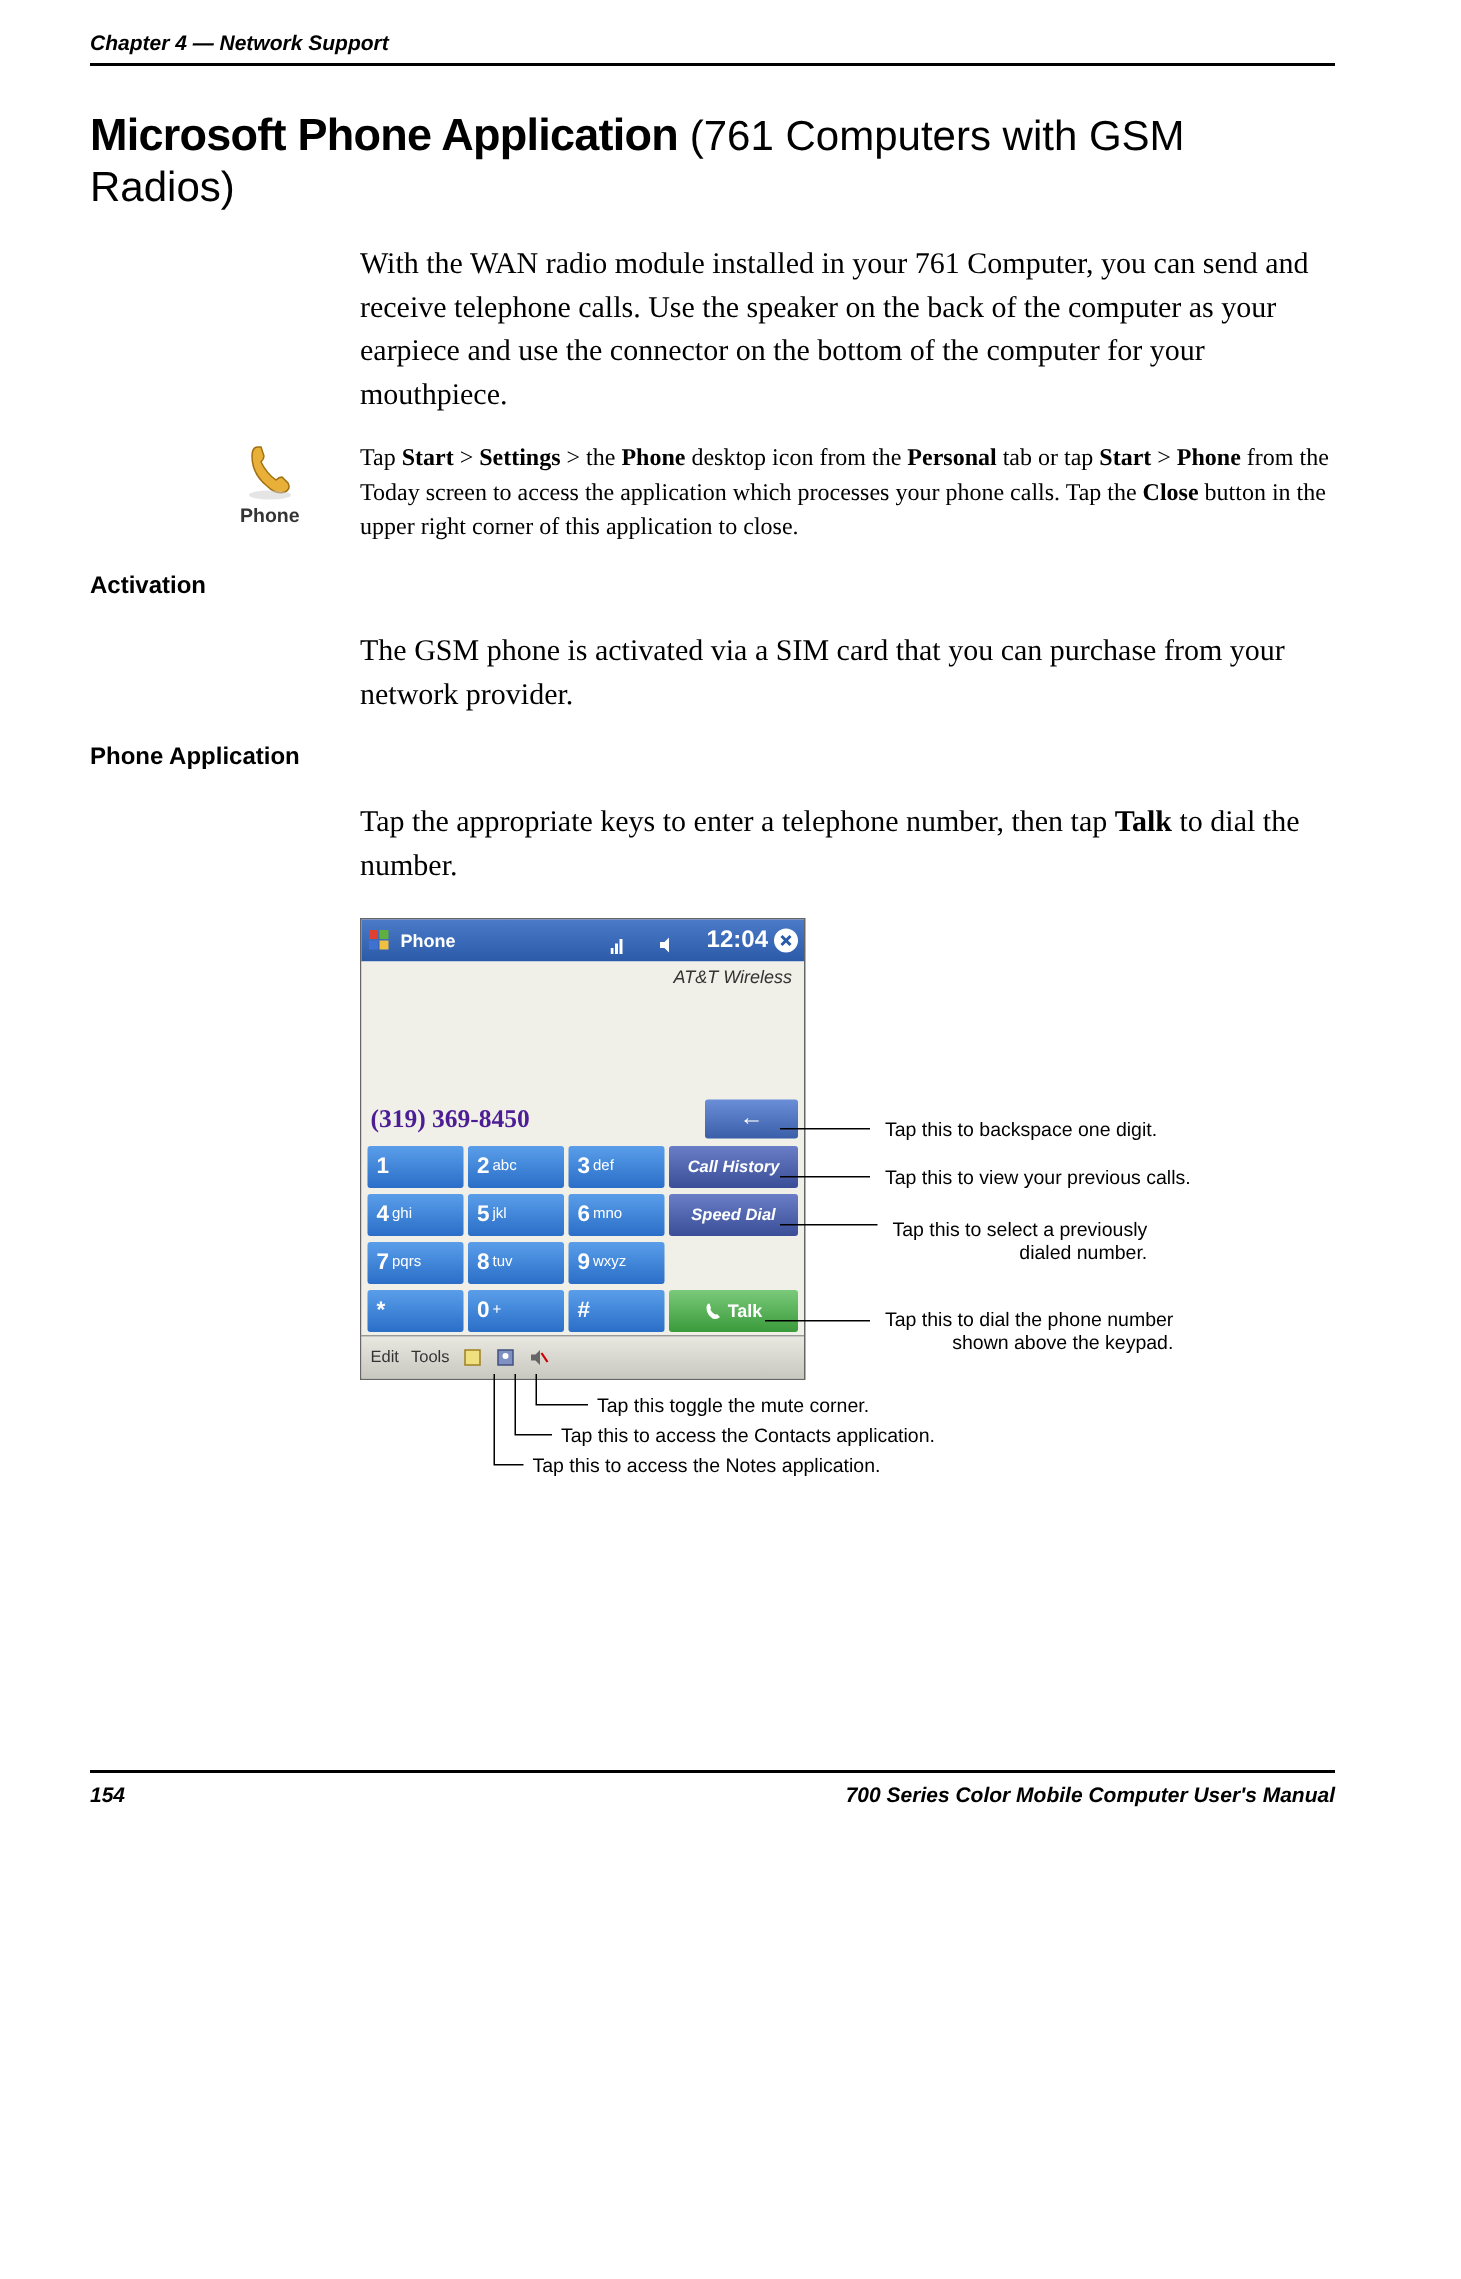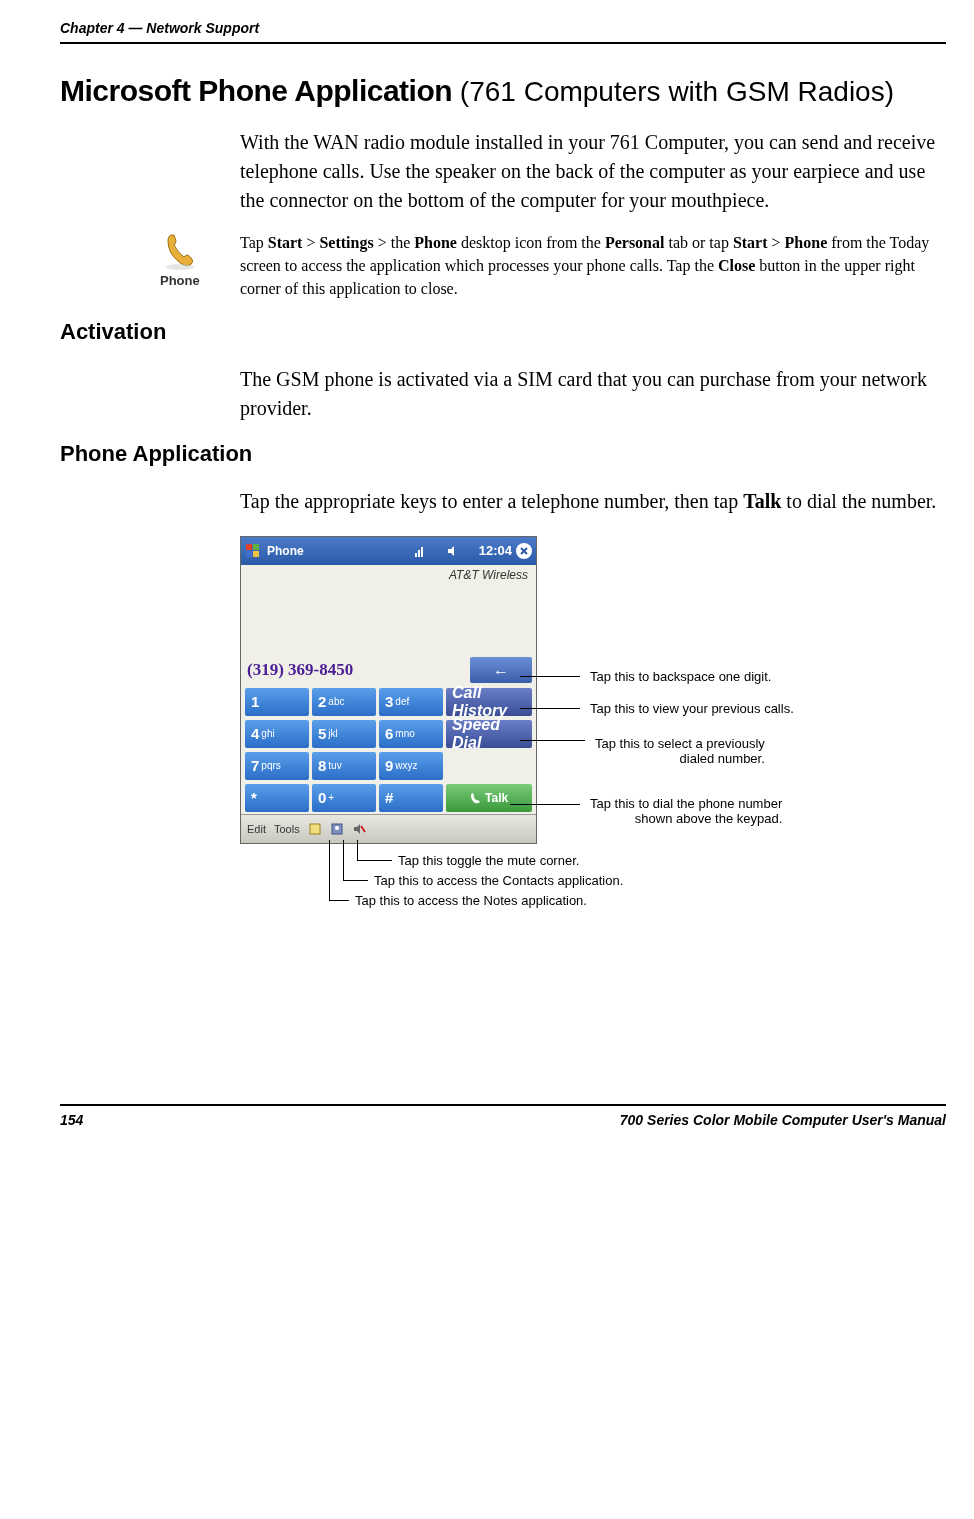--- a/index.html
+++ b/index.html
@@ -4,21 +4,21 @@
 <style>
   body {
     font-family: Georgia, 'Times New Roman', serif;
     margin: 0;
     padding: 0;
     background: #fff;
     color: #000;
     width: 974px;
   }
   .page {
-    padding: 20px 28px 40px 60px;
+    padding: 20px 84px 40px 60px;
   }
   .header-row {
     display: flex;
     justify-content: space-between;
     font-family: 'Segoe UI', Arial, sans-serif;
     font-weight: bold;
     font-style: italic;
     font-size: 14px;
     margin-bottom: 6px;
   }
@@ -70,21 +70,21 @@
     margin-top: 2px;
   }
   .icon-text {
     flex: 1;
     font-size: 16px;
     line-height: 1.45;
   }
   .section-heading {
     font-family: 'Arial Narrow', Arial, sans-serif;
     font-weight: bold;
-    font-size: 22px;
+    font-size: 16px;
     margin: 18px 0 12px 0;
   }
   .screenshot-area {
     margin-left: 180px;
     position: relative;
     margin-top: 20px;
   }
   .phone-window {
     width: 295px;
     border: 1px solid #666;
@@ -104,23 +104,23 @@
   .titlebar .start-flag {
     width: 16px; height: 16px;
     margin-right: 6px;
   }
   .titlebar .title-text {
     font-weight: bold;
     flex: 1;
   }
   .titlebar .status-icons {
     display: flex;
-    align-items: center;
+    align-items: flex-end;
     gap: 20px;
-    font-size: 13px;
+    font-size: 16px;
     font-weight: bold;
   }
   .titlebar .close-btn {
     width: 16px; height: 16px;
     background: #fff;
     color: #2a5aa8;
     border-radius: 50%;
     display: flex;
     align-items: center;
     justify-content: center;
@@ -193,21 +193,21 @@
   }
   .key.num .small {
     font-size: 10px;
     font-weight: normal;
   }
   .key.action {
     background: linear-gradient(to bottom, #6a7ec8, #3a4e98);
     flex: 1;
     justify-content: center;
     font-style: italic;
-    font-size: 16px;
+    font-size: 11px;
   }
   .key.talk {
     background: linear-gradient(to bottom, #7aca7a, #3a9a3a);
     flex: 1;
     justify-content: center;
   }
   .bottombar {
     background: linear-gradient(to bottom, #e8e8e0, #c8c8c0);
     display: flex;
     align-items: center;

